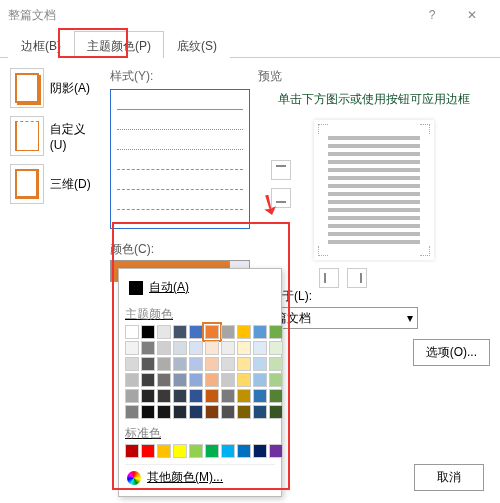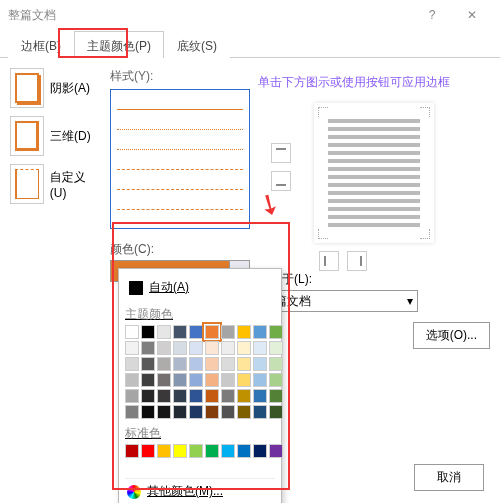--- a/index.html
+++ b/index.html
@@ -37,24 +37,24 @@
   .color-combo { width: 140px; height: 22px; border: 1px solid #999; display: flex; margin-top: 2px; }
   .color-combo .swatch { flex: 1; background: #e07b2a; }
   .color-combo .arrow { width: 20px; border-left: 1px solid #999; display: flex; align-items: center; justify-content: center; background: #e8e8f0; }
   .dropdown { position: absolute; left: 118px; top: 268px; width: 164px; background: #fff; border: 1px solid #bbb; box-shadow: 2px 2px 6px rgba(0,0,0,0.2); padding: 6px; text-decoration: underline; }
   .dropdown .auto-row { display: flex; align-items: center; gap: 6px; padding: 4px; }
   .dropdown .auto-sw { width: 14px; height: 14px; background: #000; }
   .dropdown .section { color: #888; margin: 6px 0 2px; }
   .color-grid { display: grid; grid-template-columns: repeat(10, 14px); gap: 2px; }
   .color-grid .c { width: 14px; height: 14px; border: 1px solid #ccc; }
   .color-grid .c.sel { outline: 2px solid #e07b2a; outline-offset: 1px; }
-  .more-row { display: flex; align-items: center; gap: 6px; padding: 4px 2px; margin-top: 20px; border-top: 1px solid #eee; }
+  .more-row { display: flex; align-items: center; gap: 6px; padding: 4px 2px; margin-top: 6px; border-top: 1px solid #eee; }
   .wheel { width: 14px; height: 14px; border-radius: 50%; background: conic-gradient(red,orange,yellow,green,cyan,blue,magenta,red); }
   .preview-area { }
-  .preview-hint { color: #8b5cf6; margin: 6px 0 12px; }
+  .preview-hint { text-align: center; color: #14532d; margin: 6px 0 12px; }
   .preview-page { width: 120px; height: 140px; margin: 0 auto; background: #fff; box-shadow: 0 0 4px rgba(0,0,0,0.15); padding: 16px 14px; position: relative; }
   .preview-page .tl, .preview-page .tr, .preview-page .bl, .preview-page .br { position: absolute; width: 10px; height: 10px; border: 1px dotted #aaa; }
   .preview-page .tl { top: 4px; left: 4px; border-right: none; border-bottom: none; }
   .preview-page .tr { top: 4px; right: 4px; border-left: none; border-bottom: none; }
   .preview-page .bl { bottom: 4px; left: 4px; border-right: none; border-top: none; }
   .preview-page .br { bottom: 4px; right: 4px; border-left: none; border-top: none; }
   .preview-page .line { height: 4px; background: #bbb; margin-bottom: 4px; }
   .side-btns { position: absolute; display: flex; flex-direction: column; gap: 8px; }
   .side-btns.left { left: -28px; top: 40px; }
   .side-btns.bottom { left: 20px; bottom: -28px; flex-direction: row; }
@@ -87,30 +87,30 @@
 
 <div class="body">
   <div class="col-left">
     <div class="setting-item">
       <div class="setting-icon shadow">
             <div class="inner"></div>
           </div>
       <span>阴影(A)</span>
     </div>
     <div class="setting-item">
+      <div class="setting-icon custom">
+            <div class="inner"></div>
+          </div>
+      <span>自定义(U)</span>
+    </div>
+    <div class="setting-item">
       <div class="setting-icon threed">
             <div class="inner"></div>
           </div>
       <span>三维(D)</span>
-    </div>
-    <div class="setting-item">
-      <div class="setting-icon custom">
-            <div class="inner"></div>
-          </div>
-      <span>自定义(U)</span>
     </div>
   </div>
 
   <div class="col-mid">
     <div class="label">样式(Y):</div>
     <div class="style-box">
       <div class="style-line"></div>
       <div class="style-line dotted"></div>
       <div class="style-line dotted"></div>
       <div class="style-line dashed"></div>
@@ -119,20 +119,21 @@
       <div class="style-line thick"></div>
     </div>
     <div class="color-label">颜色(C):</div>
     <div class="color-combo">
       <div class="swatch"></div>
       <div class="arrow">▾</div>
     </div>
   </div>
 
   <div class="col-right preview-area">
+    <div class="label">预览</div>
     <div class="preview-hint">单击下方图示或使用按钮可应用边框</div>
     <div style="position:relative; width:150px; margin:0 auto;">
       <div class="side-btns left">
         <div class="tiny-btn">
               <svg viewBox="0 0 12 12">
                 <rect x="1" y="1" width="10" height="2" fill="#888"></rect>
               </svg>
             </div>
         <div class="tiny-btn">
               <svg viewBox="0 0 12 12">

